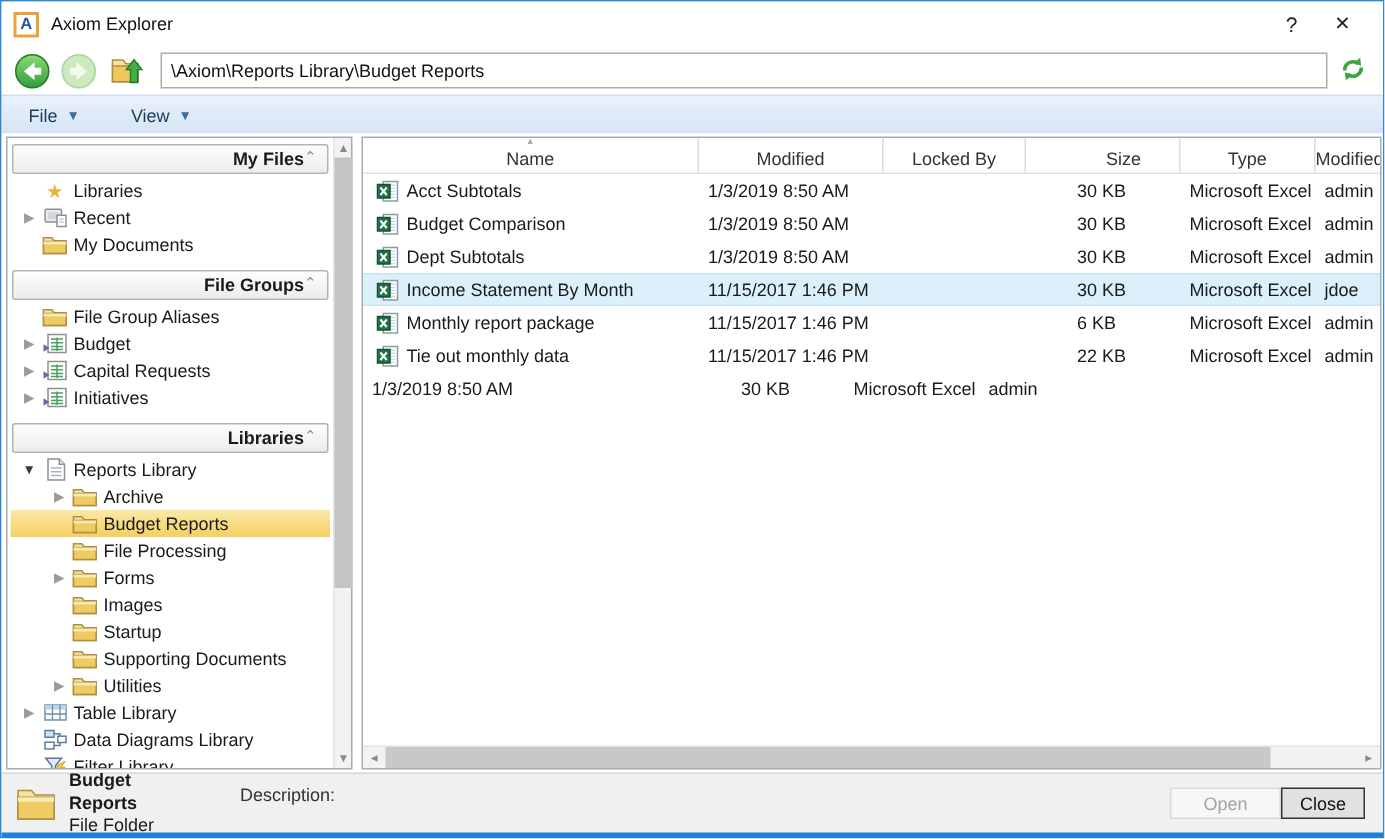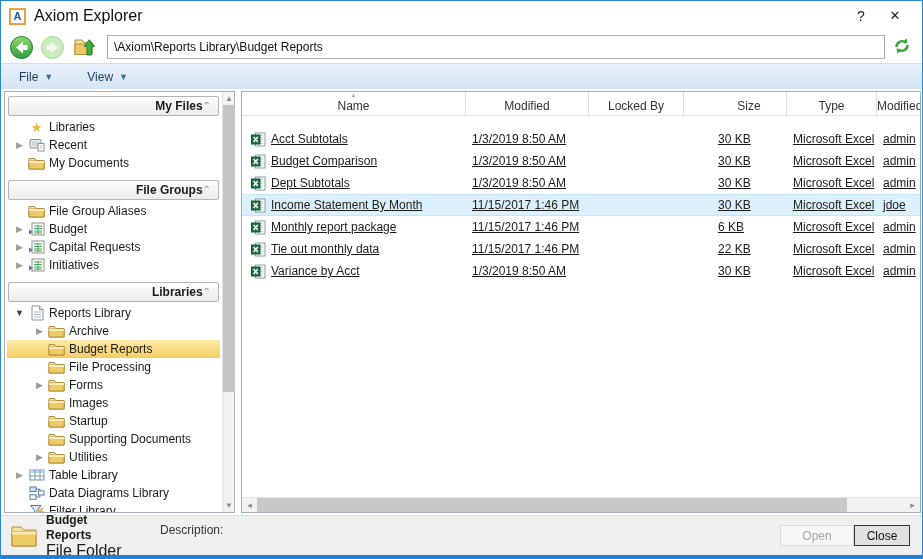--- a/index.html
+++ b/index.html
@@ -2,21 +2,21 @@
 <html><head>
 <meta charset="utf-8">
 <style>
   * { margin:0; padding:0; box-sizing:border-box; }
   html,body { width:923px; height:559px; font-family:"Liberation Sans",sans-serif; background:#fff; }
   .window { width:923px; height:559px; border:1px solid #2e87d6; display:flex; flex-direction:column; background:#fff; overflow:hidden; }
 
   
   .titlebar { height:30px; display:flex; align-items:center; padding:0 10px 0 8px; background:#fff; flex:0 0 auto; }
   .app-icon { width:17px; height:17px; border:2px solid #eaa23c; background:#fff; color:#2456a4; font-weight:bold; font-size:11px; line-height:13px; text-align:center; margin-right:8px; }
-  .win-title { font-size:16px; color:#111; }
+  .win-title { font-size:12px; color:#111; }
   .titlebar .spacer { flex:1; }
   .tb-btn { width:34px; height:22px; text-align:center; line-height:22px; font-size:14px; color:#222; cursor:default; }
   .tb-btn.close { font-size:13px; }
 
   
   .toolbar { height:32px; display:flex; align-items:center; padding:0 8px; background:#fff; flex:0 0 auto; }
   .nav-btn { width:25px; height:25px; margin-right:6px; flex:0 0 auto; }
   .upfolder-btn { width:26px; height:24px; margin:0 8px 0 2px; flex:0 0 auto; }
   .addressbar { flex:1; height:24px; border:1px solid #ababab; background:#fff; font-size:12px; padding:0 6px; color:#111; font-family:"Liberation Sans",sans-serif; }
   .refresh-btn { width:22px; height:22px; margin-left:7px; flex:0 0 auto; }
@@ -47,44 +47,44 @@
 
   
   .vscroll { width:12px; background:#f2f2f2; border-left:1px solid #e4e4e4; position:relative; flex:0 0 auto; }
   .vscroll .arr { position:absolute; left:0; width:12px; height:13px; color:#8a8a8a; font-size:8px; text-align:center; line-height:13px; }
   .vscroll .arr.down { bottom:0; }
   .vscroll .thumb { position:absolute; left:0; top:13px; width:12px; height:287px; background:#c4c4c4; }
 
   .panel-gap { width:6px; flex:0 0 auto; }
 
   
-  .main { flex:1; border:1px solid #a5acb5; display:flex; flex-direction:column; background:#fff; min-width:0;gap:12px; }
+  .main { flex:1; border:1px solid #a5acb5; display:flex; flex-direction:column; background:#fff; min-width:0; }
   .list-header { height:24px; display:flex; border-bottom:1px solid #d3e6f5; flex:0 0 auto; }
   .hcol { position:relative; border-right:1px solid #dcdcdc; font-size:12px; color:#333; text-align:center; padding-top:7px; height:24px; overflow:hidden; }
   .hcol .sort { position:absolute; top:0px; left:0; right:0; text-align:center; font-size:6px; color:#a8a8a8; line-height:6px; }
   .c0{width:224px;} .c1{width:123px;} .c2{width:95px;} .c3{width:75px;margin-left:28px;} .c4{width:90px;} .c5{flex:1; border-right:none;}
   .rows { flex:1; overflow:hidden; }
   .frow { height:22px; display:flex; align-items:center; font-size:12px; color:#1a1a1a; }
   .frow.selected { background:#dcf0fb; box-shadow:inset 0 1px 0 #c5e5f7, inset 0 -1px 0 #c5e5f7; }
-  .cell { padding:0 6px; white-space:nowrap; overflow:hidden;text-decoration:underline; }
+  .cell { padding:0 6px; white-space:nowrap; overflow:hidden; }
   .cell.name { display:flex; align-items:center; gap:5px; padding-left:9px; }
   .file-icon { flex:0 0 auto; display:flex; }
 
   
   .hscroll { height:15px; background:#f2f2f2; border-top:1px solid #e4e4e4; position:relative; flex:0 0 auto; }
   .hscroll .arr { position:absolute; top:0; width:15px; height:14px; color:#8a8a8a; font-size:9px; text-align:center; line-height:14px; }
   .hscroll .arr.right { right:0; }
   .hscroll .thumb { position:absolute; top:0; left:15px; height:14px; width:590px; background:#c8c8c8; }
 
   
   .bottombar { height:40px; background:#f0f0f0; border-top:1px solid #d9d9d9; display:flex; align-items:center; padding:0 12px 0 8px; flex:0 0 auto; }
   .big-folder { width:30px; height:28px; margin-right:7px; flex:0 0 auto; }
   .sel-info { width:88px; flex:0 0 auto; }
   .sel-name { font-size:12px; font-weight:bold; color:#1a1a1a; line-height:15px; }
-  .sel-kind { font-size:16px; color:#1a1a1a; line-height:15px; }
+  .sel-kind { font-size:12px; color:#1a1a1a; line-height:15px; }
   .desc-label { font-size:12px; color:#333; margin-left:26px; align-self:flex-start; margin-top:7px; }
   .bottombar .spacer { flex:1; }
   .btn { height:21px; font-size:12px; font-family:"Liberation Sans",sans-serif; text-align:center; }
   .btn.open { width:74px; background:#f7f7f7; border:1px solid #d9d9d9; color:#a3a3a3; }
   .btn.close2 { width:56px; background:#e1e1e1; border:1px solid #333; color:#111; }
 
   .bluestrip { height:3px; background:#1d7fd7; flex:0 0 auto; }
 </style>
 </head>
 <body>
@@ -493,31 +493,20 @@
               </span>
               <span>Tie out monthly data</span>
             </span>
             <span class="cell c1"><span>11/15/2017 1:46 PM</span></span>
             <span class="cell c2"><span></span></span>
             <span class="cell c3"><span>22 KB</span></span>
             <span class="cell c4"><span>Microsoft Excel</span></span>
             <span class="cell c5"><span>admin</span></span>
           </div>
           <div class="frow">
-            <span class="cell c0 name">
-              <span class="file-icon">
-                <svg width="15" height="15" viewBox="0 0 15 15">
-                  <rect x="4.5" y="1" width="9.5" height="13" fill="#fff" stroke="#8a9aa8"></rect>
-                  <path d="M6.5 3.5h6M6.5 5.5h6M6.5 7.5h6M6.5 9.5h6M6.5 11.5h6" stroke="#b9c9d6" stroke-width="0.8"></path>
-                  <rect x="0.5" y="3" width="8.5" height="9" fill="#217346" stroke="#175232"></rect>
-                  <path d="M2.6 5 l4.2 5 M6.8 5 l-4.2 5" stroke="#fff" stroke-width="1.4"></path>
-                </svg>
-              </span>
-              <span>Variance by Acct</span>
-            </span>
             <span class="cell c1"><span>1/3/2019 8:50 AM</span></span>
             <span class="cell c2"><span></span></span>
             <span class="cell c3"><span>30 KB</span></span>
             <span class="cell c4"><span>Microsoft Excel</span></span>
             <span class="cell c5"><span>admin</span></span>
           </div>
         </div>
       <div class="hscroll">
         <span class="arr left">◂</span>
         <span class="thumb"></span>

